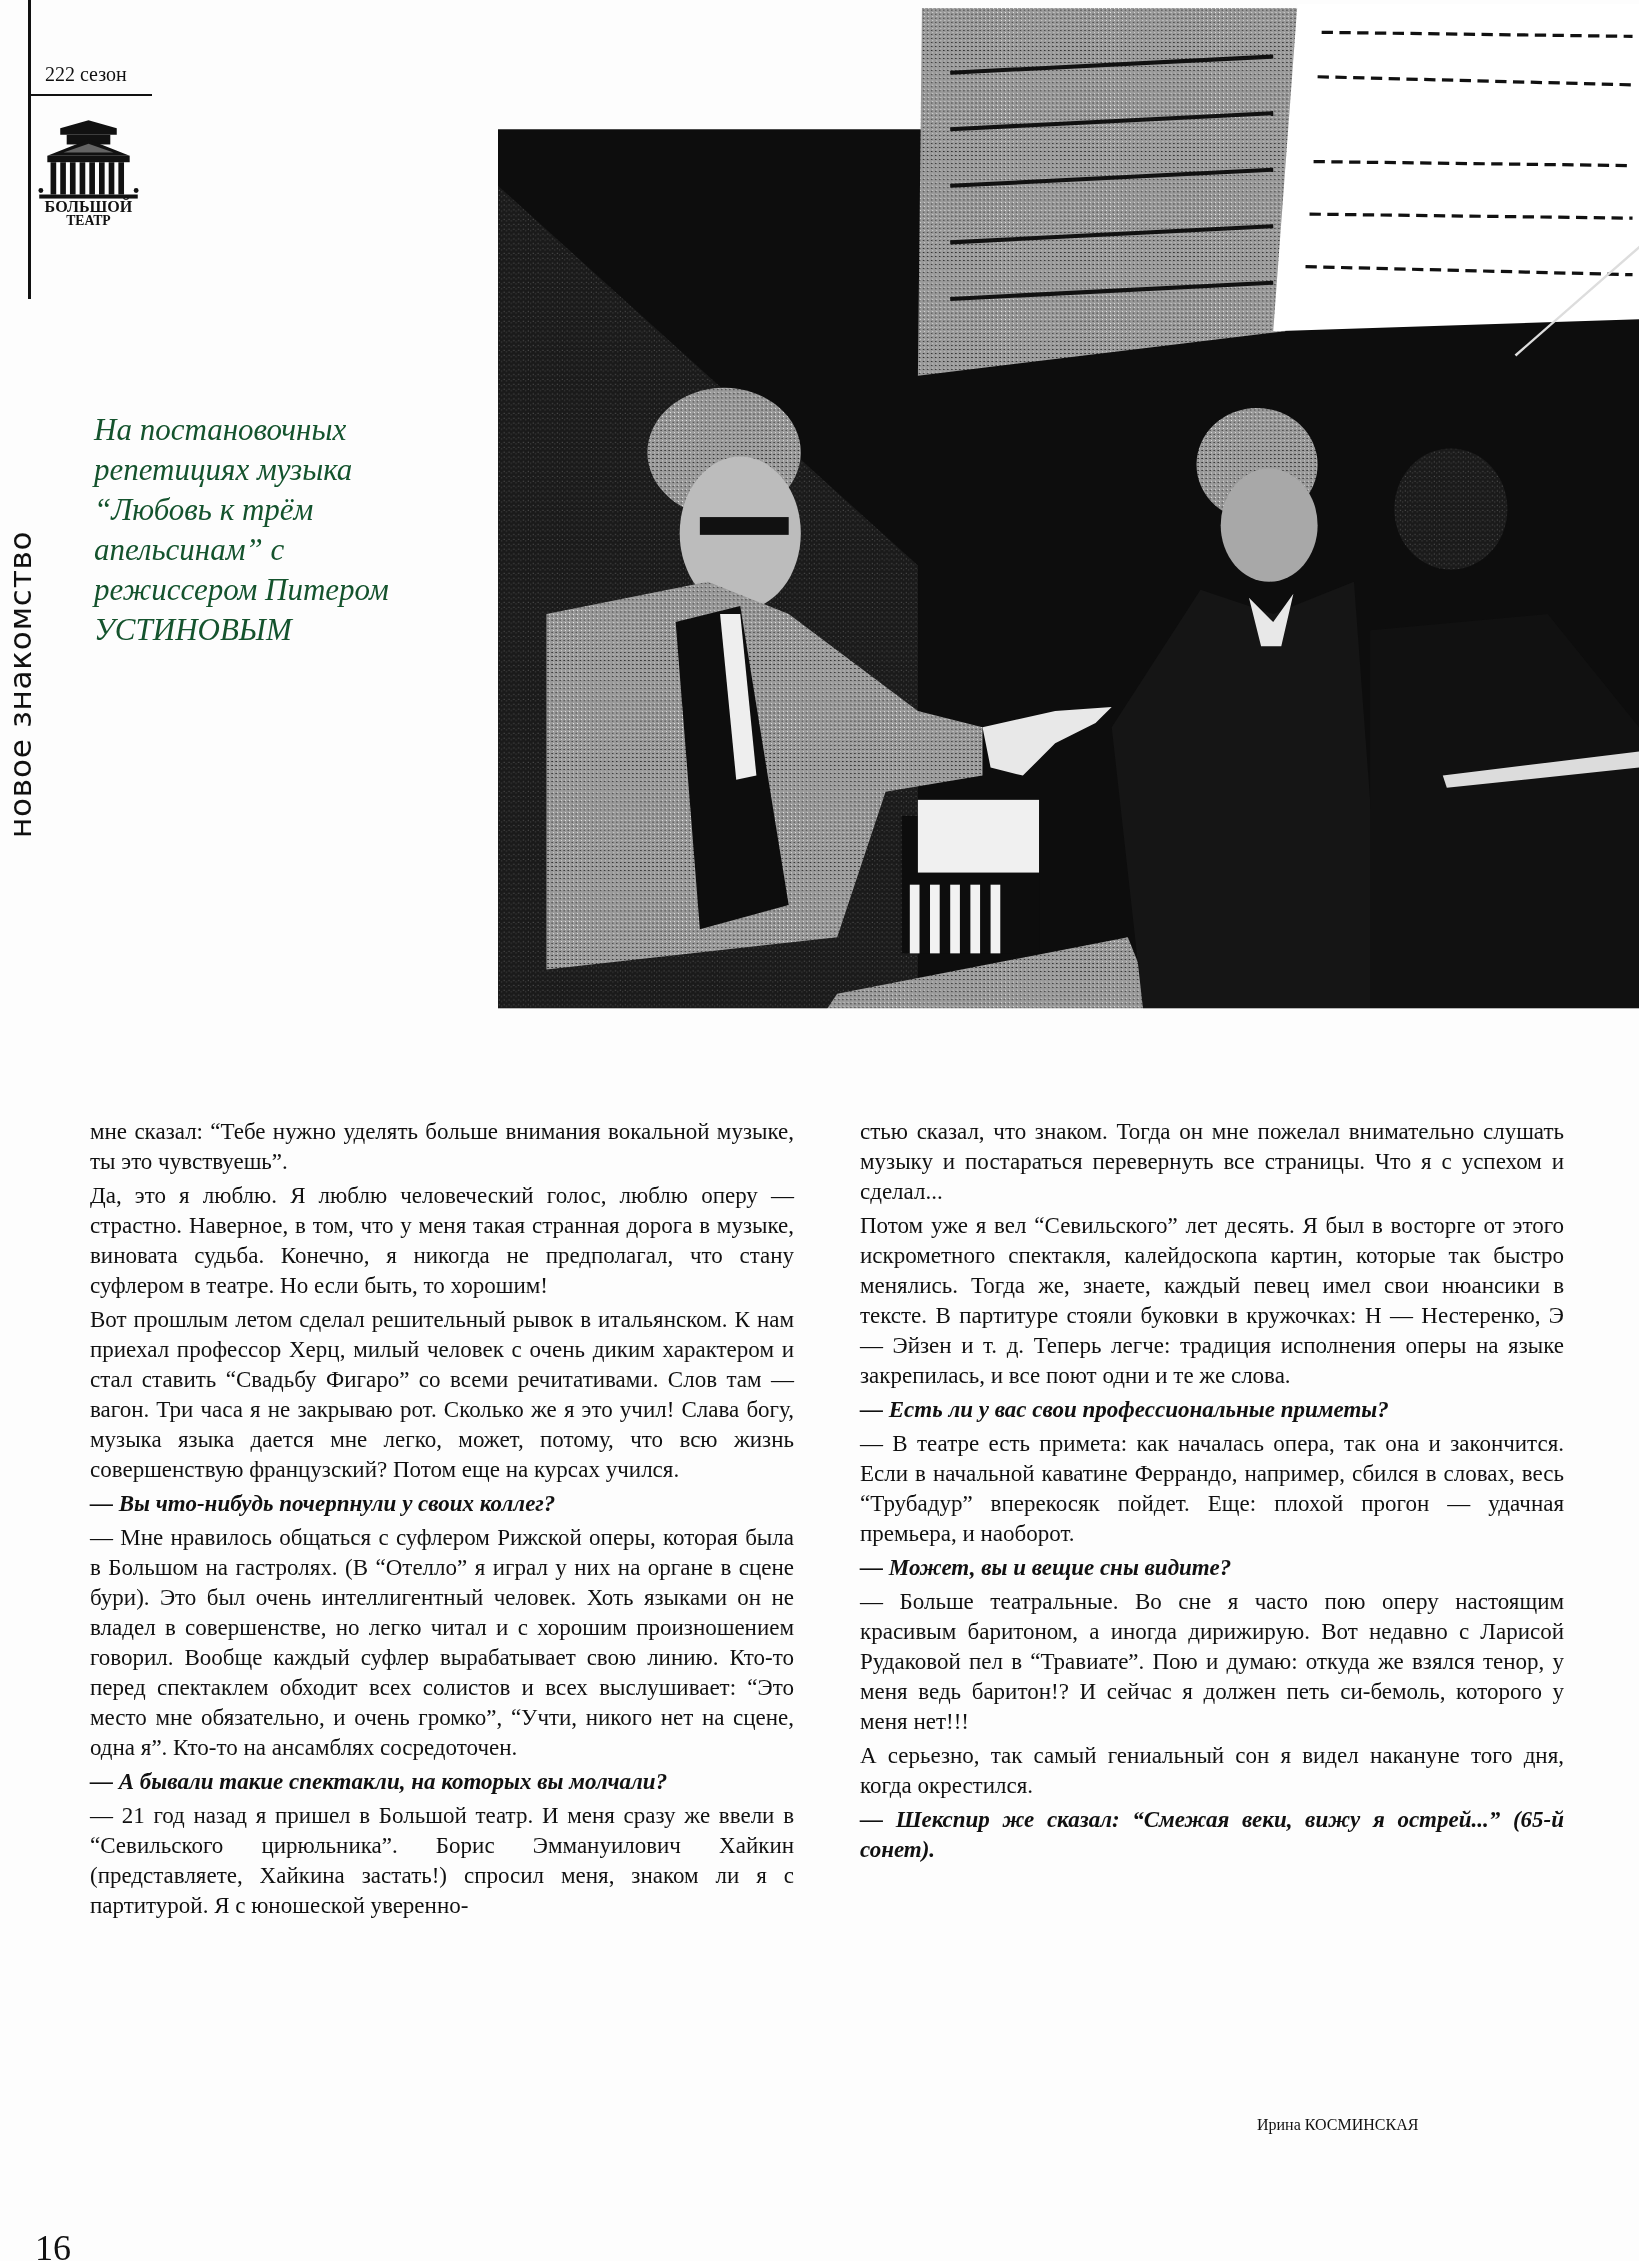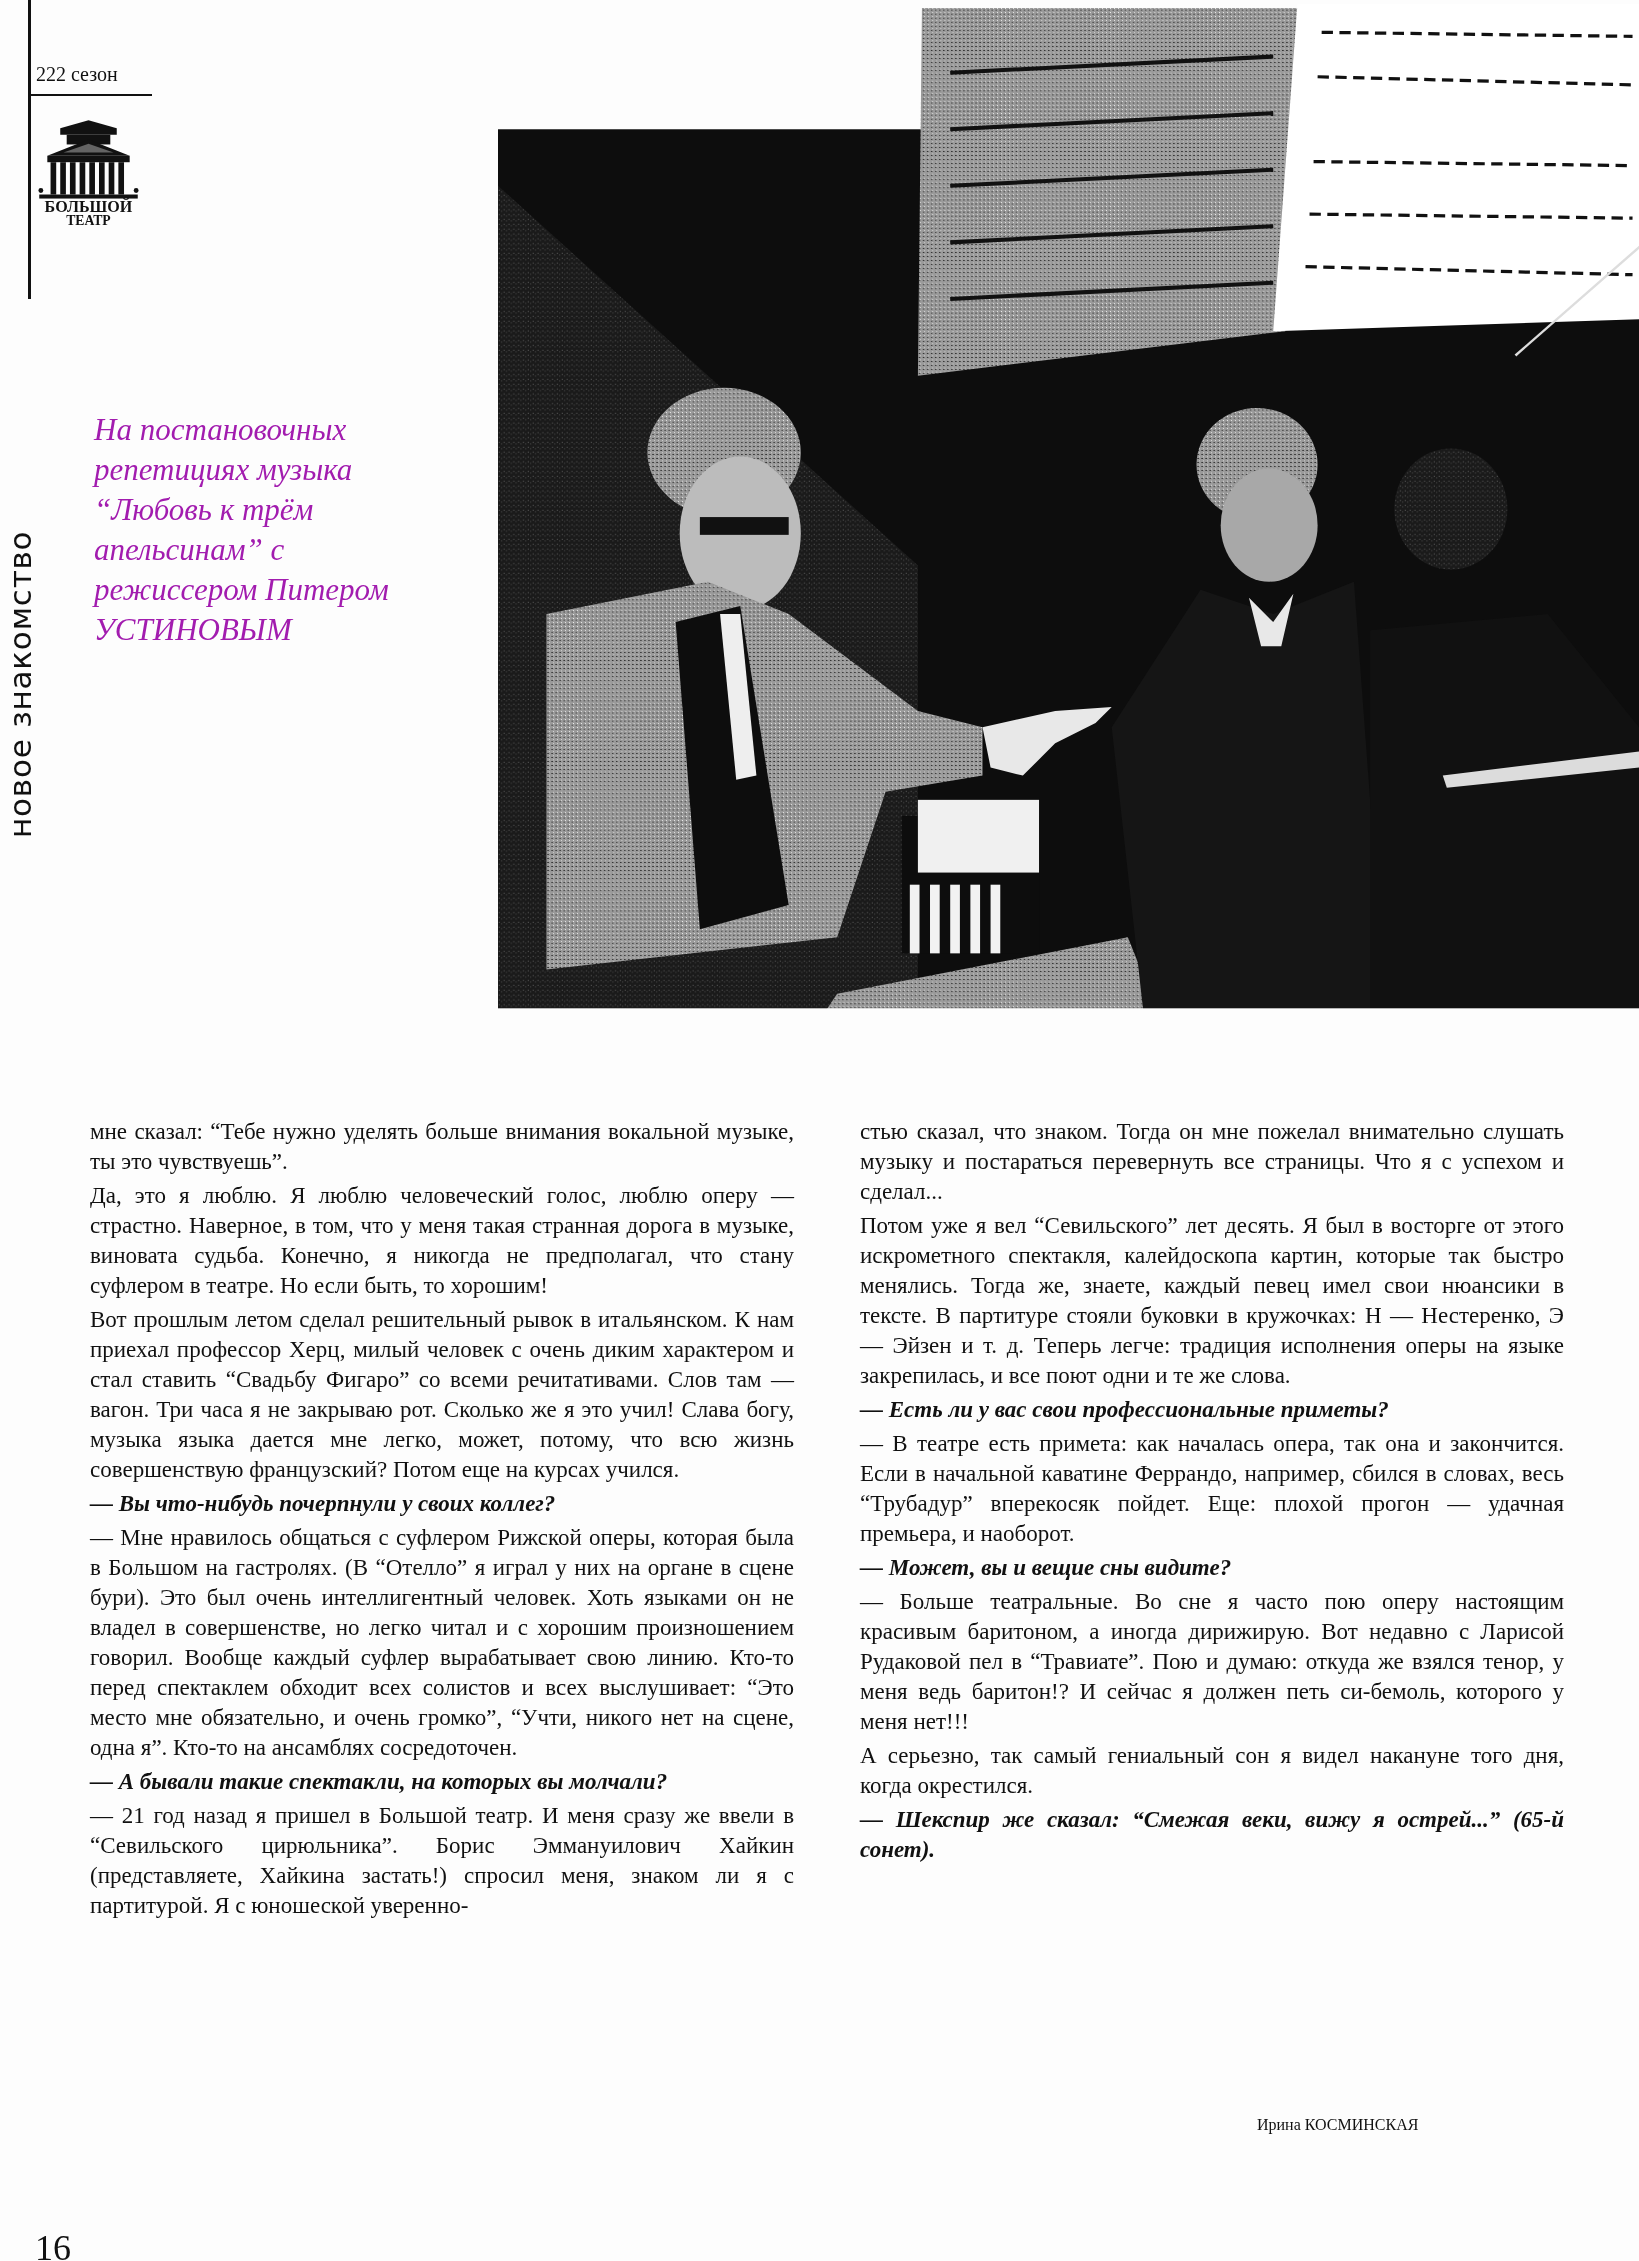--- a/index.html
+++ b/index.html
@@ -12,28 +12,28 @@
     position: absolute; left: -1.6px; top: 24px; width: 48px; height: 428px;
   }
   .rubric-text {
     position: absolute; left: 0; bottom: 0; width: 428px; height: 42px;
     transform-origin: 0 0; transform: translate(3.2px, 428px) rotate(-90deg);
     font-family: "DejaVu Sans", sans-serif; font-size: 31px; line-height: 39px;
     letter-spacing: 0.8px; color: #111; white-space: nowrap;
   }
   .vrule { position: absolute; left: 28px; top: 0; width: 3.2px; height: 299px; background: #111; }
   .hrule { position: absolute; left: 28px; top: 94px; width: 124px; height: 2.4px; background: #111; }
-  .season { position: absolute; left: 36px; top: 63px; font-size: 20px; }
+  .season { position: absolute; left: 45px; top: 63px; font-size: 20px; }
   .logo { position: absolute; left: 36px; top: 117px; width: 105px; height: 109px; }
   .logo svg { width: 100%; height: 100%; }
 
   
   .caption {
     position: absolute; left: 94px; top: 410px; width: 363px;
-    font-style: italic; font-size: 31px; line-height: 40px; color: #a21caf;
+    font-style: italic; font-size: 31px; line-height: 40px; color: #14532d;
   }
 
   
   .photo {
     position: absolute; left: 498px; top: 0; width: 1141px; height: 1018px;
     overflow: hidden;
   }
   .photo svg { width: 100%; height: 100%; display: block; }
 
   

